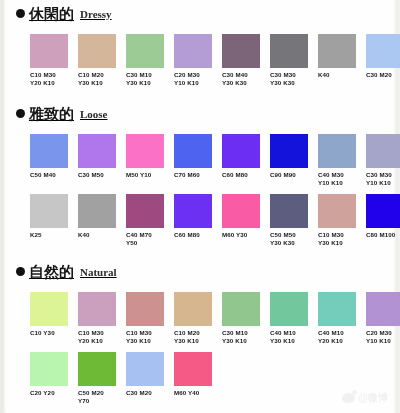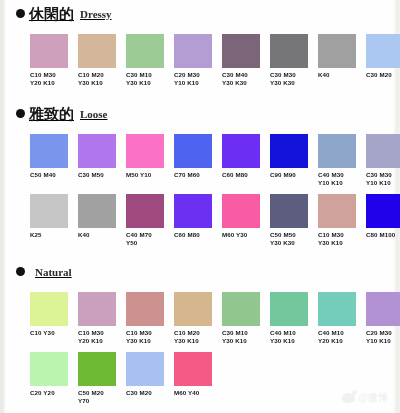--- a/index.html
+++ b/index.html
@@ -263,20 +263,21 @@
           </div>
           <div class="cell" style="left: 350px;">
             <span class="swatch" style="background: rgb(33, 0, 236);"></span>
             <div class="code">C80 M100</div>
           </div>
         </div>
       </div>
       <div class="section" style="top: 262px;">
         <div class="sec-header">
           <span class="bullet"></span>
+          <span class="sec-cn">自然的</span>
           <span class="sec-en">Natural</span>
         </div>
         <div class="row" style="position: absolute; top: 30px; left: 0px; right: 0px;">
           <div class="cell" style="left: 14px;">
             <span class="swatch" style="background: rgb(220, 243, 150);"></span>
             <div class="code">C10 Y30</div>
           </div>
           <div class="cell" style="left: 62px;">
             <span class="swatch" style="background: rgb(203, 160, 191);"></span>
             <div class="code">C10 M30

